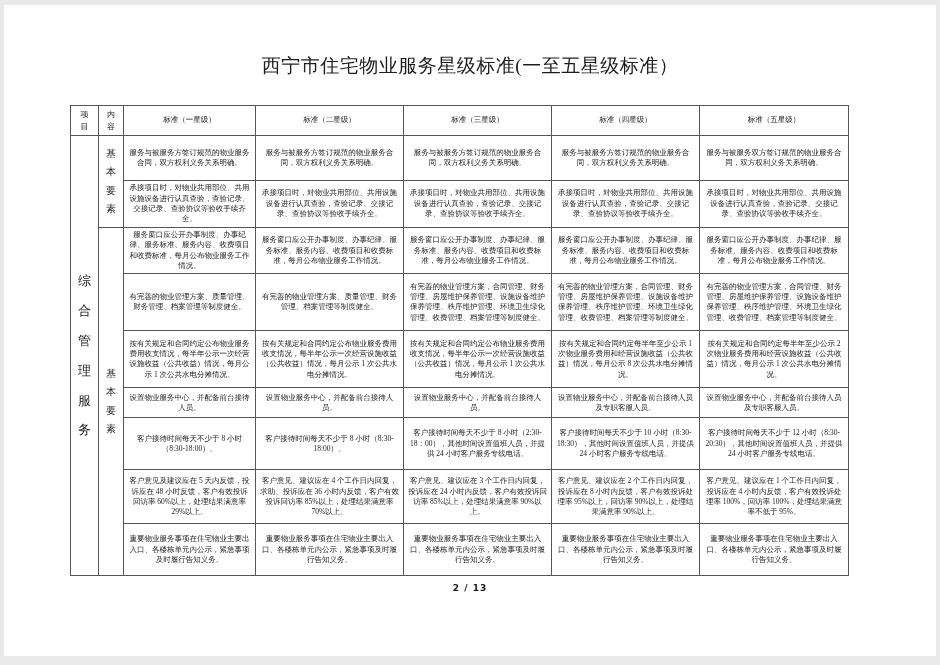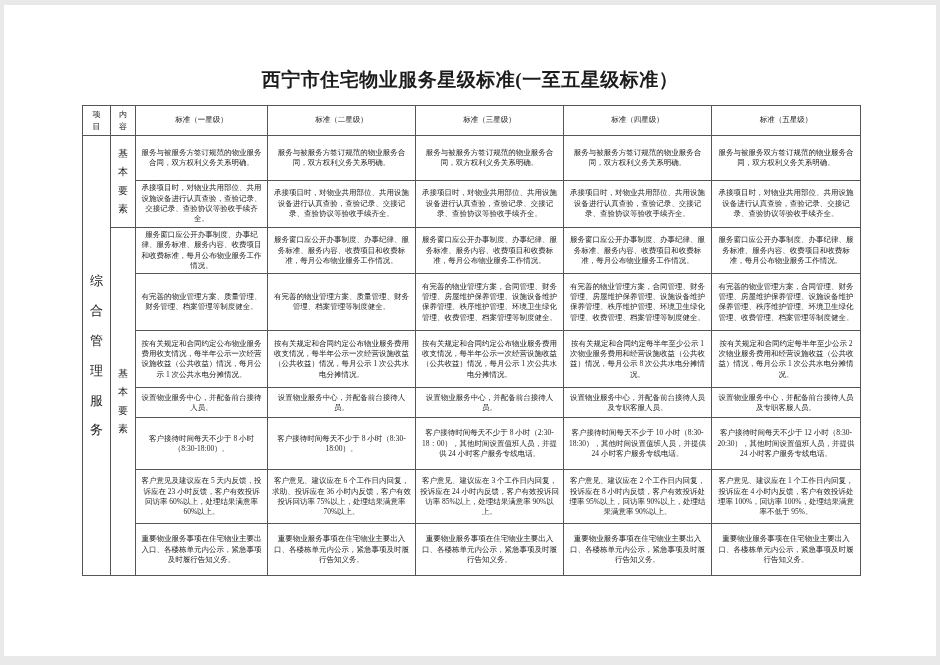--- a/index.html
+++ b/index.html
@@ -11,29 +11,29 @@
     position: relative;
     overflow: hidden;
   }
   .page {
     position: absolute;
     left: 4px; top: 5px; right: 4px; bottom: 9px;
     background: #ffffff;
   }
   .title {
     position: absolute;
-    left: 0; right: 0; top: 62px;
+    left: 0; right: 0; top: 48px;
     text-align: center;
     font-size: 19px;
-    font-weight: bold;
+    font-weight: normal;
     letter-spacing: 0.5px;
   }
   table.std {
     position: absolute;
-    left: 78px; top: 100px;
+    left: 66px; top: 100px;
     width: 778px;
     border-collapse: collapse;
     table-layout: fixed;
   }
   table.std th, table.std td {
     border: 1px solid #555;
     font-size: 7.5px;
     line-height: 1.38;
     text-align: center;
     vertical-align: middle;
@@ -142,30 +142,31 @@
         <td>设置物业服务中心，并配备前台接待人员及专职客服人员。</td>
       </tr>
       <tr class="r7">
         <td>客户接待时间每天不少于 8 小时（8:30-18:00）。</td>
         <td>客户接待时间每天不少于 8 小时（8:30-18:00）。</td>
         <td>客户接待时间每天不少于 8 小时（2:30-18：00），其他时间设置值班人员，并提供 24 小时客户服务专线电话。</td>
         <td>客户接待时间每天不少于 10 小时（8:30-18:30），其他时间设置值班人员，并提供 24 小时客户服务专线电话。</td>
         <td>客户接待时间每天不少于 12 小时（8:30-20:30），其他时间设置值班人员，并提供 24 小时客户服务专线电话。</td>
       </tr>
       <tr class="r8">
-        <td>客户意见及建议应在 5 天内反馈，投诉应在 23 小时反馈，客户有效投诉回访率 60%以上，处理结果满意率 60%以上。</td>
-        <td>客户意见、建议应在 6 个工作日内回复，求助、投诉应在 36 小时内反馈，客户有效投诉回访率 75%以上，处理结果满意率 70%以上。</td>
+        <td>客户意见及建议应在 5 天内反馈，投诉应在 48 小时反馈，客户有效投诉回访率 60%以上，处理结果满意率 29%以上。</td>
+        <td>客户意见、建议应在 4 个工作日内回复，求助、投诉应在 36 小时内反馈，客户有效投诉回访率 85%以上，处理结果满意率 70%以上。</td>
         <td>客户意见、建议应在 3 个工作日内回复，投诉应在 24 小时内反馈，客户有效投诉回访率 85%以上，处理结果满意率 90%以上。</td>
         <td>客户意见、建议应在 2 个工作日内回复，投诉应在 8 小时内反馈，客户有效投诉处理率 95%以上，回访率 90%以上，处理结果满意率 90%以上。</td>
         <td>客户意见、建议应在 1 个工作日内回复，投诉应在 4 小时内反馈，客户有效投诉处理率 100%，回访率 100%，处理结果满意率不低于 95%。</td>
       </tr>
       <tr class="r9">
         <td>重要物业服务事项在住宅物业主要出入口、各楼栋单元内公示，紧急事项及时履行告知义务。</td>
         <td>重要物业服务事项在住宅物业主要出入口、各楼栋单元内公示，紧急事项及时履行告知义务。</td>
         <td>重要物业服务事项在住宅物业主要出入口、各楼栋单元内公示，紧急事项及时履行告知义务。</td>
         <td>重要物业服务事项在住宅物业主要出入口、各楼栋单元内公示，紧急事项及时履行告知义务。</td>
         <td>重要物业服务事项在住宅物业主要出入口、各楼栋单元内公示，紧急事项及时履行告知义务。</td>
       </tr>
     </tbody>
   </table>
 
+  <div class="pagenum">2 / 13</div>
 
 </div>
 
 </body></html>

